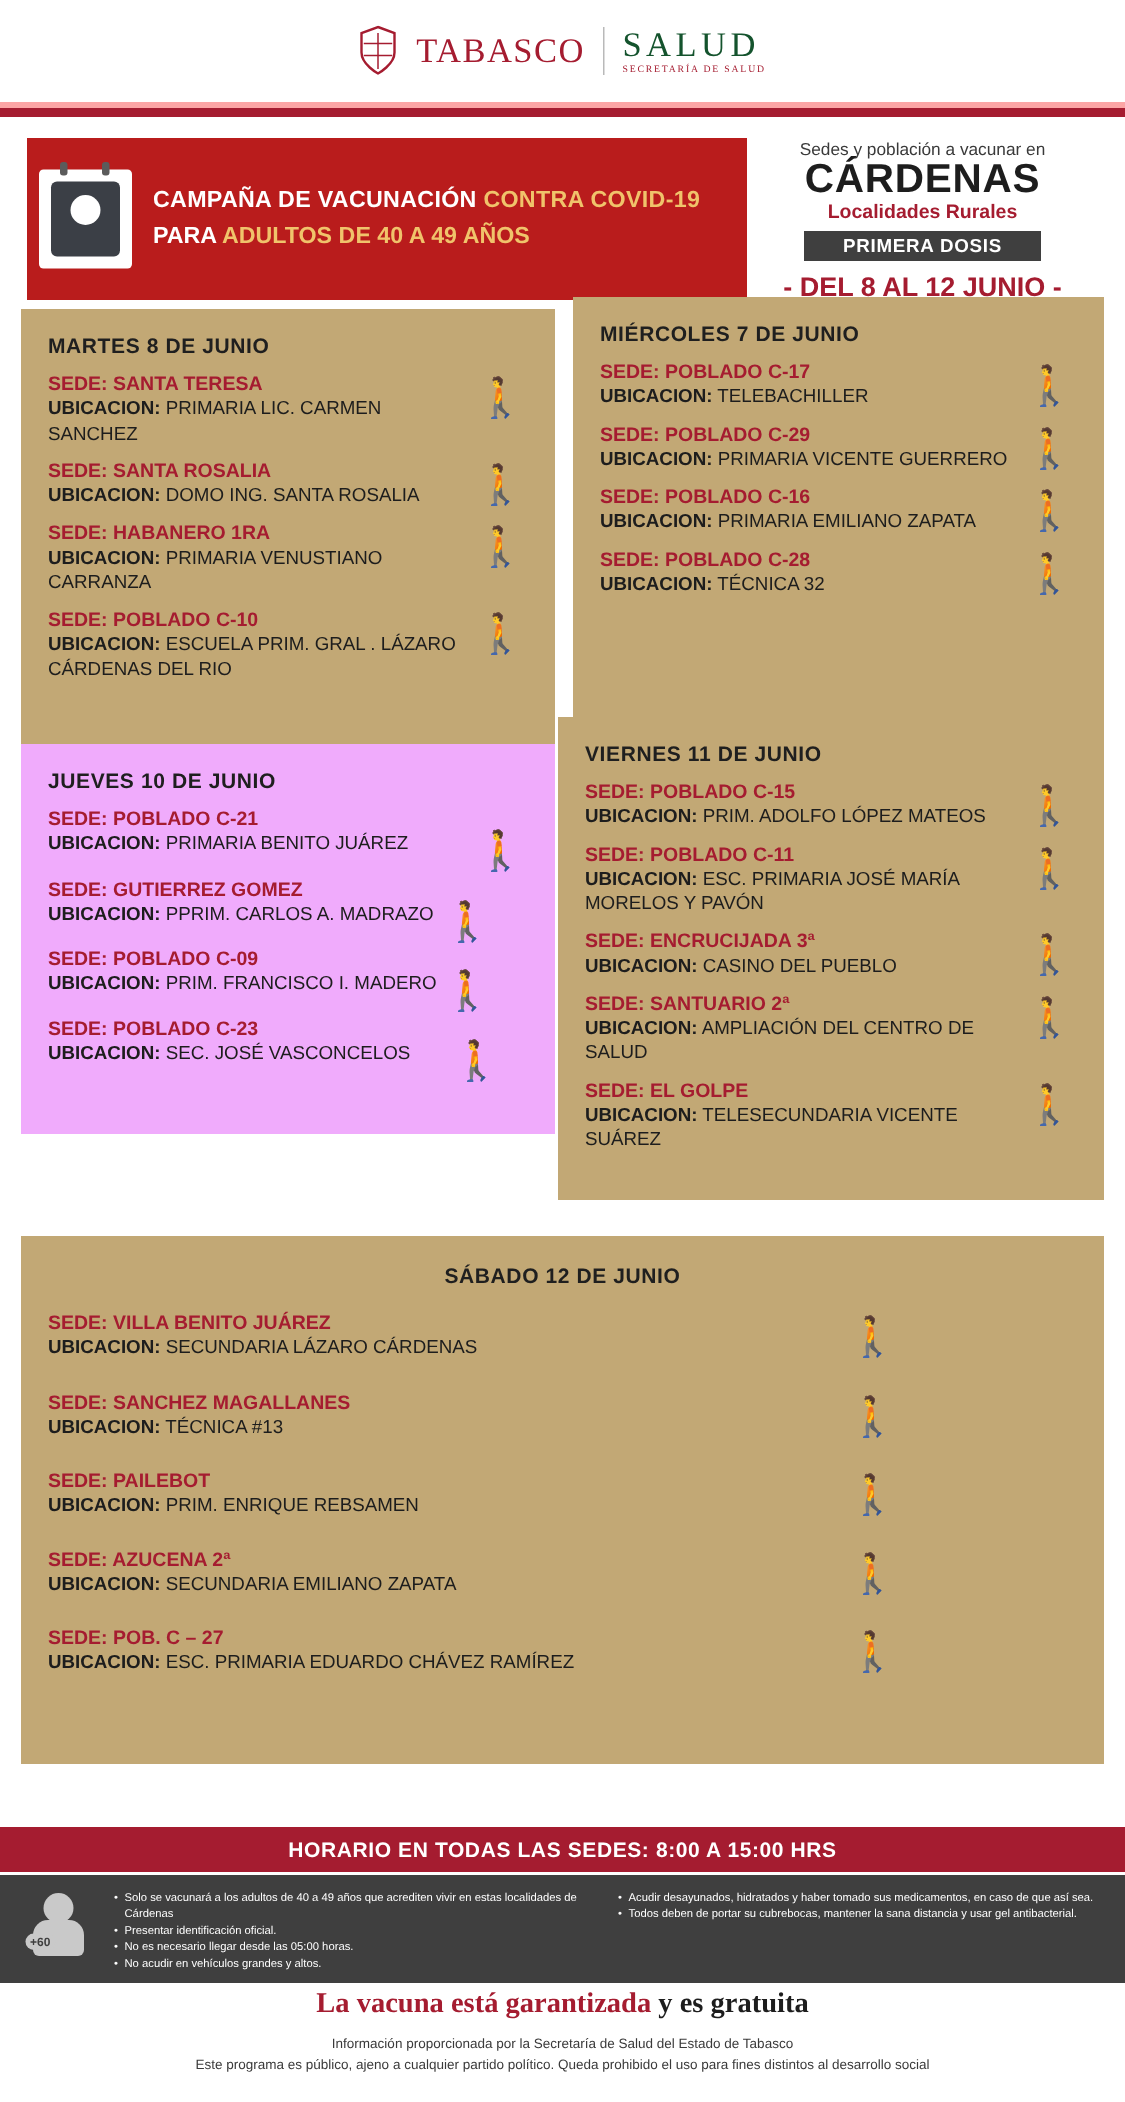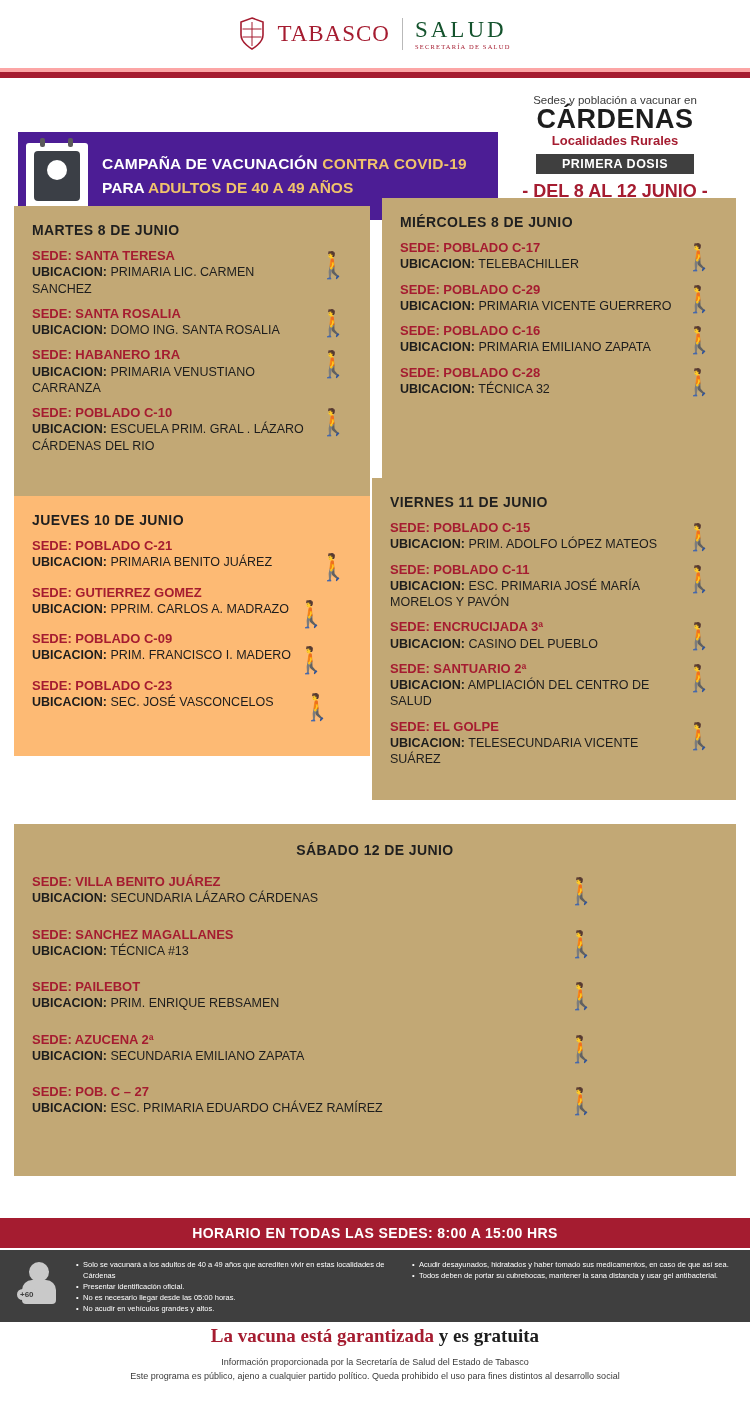--- a/index.html
+++ b/index.html
@@ -67,26 +67,25 @@
   .banner {
     position: relative;
     height: 128px;
     background: #ffffff;
     padding: 14px 18px 0 18px;
     display: flex;
     align-items: flex-start;
   }
   .banner-left {
     width: 480px;
-    height: 88px;
-    background: #4c1d95;
+    height: 108px;
+    background: #b91c1c;
     display: flex;
     align-items: center;
     position: relative;
-    margin-top: 40px;
   }
   .cal-icon {
     width: 62px; height: 66px;
     background: #ffffff;
     margin-left: 8px;
     border-radius: 3px;
     position: relative;
     flex: none;
   }
   .cal-icon .tab {
@@ -127,21 +126,21 @@
   }
   .dates { color: #a51c30; font-size: 18px; font-weight: bold; margin-top: 7px; }
 
   
   .content { position: relative; padding: 0 14px; }
   .block {
     background: #c2a875;
     position: absolute;
     padding: 16px 18px 14px 18px;
   }
-  .block.plain { background: #fdba74; }
+  .block.plain { background: #f0abfc; }
   .day-title {
     color: #1f1f1f;
     font-size: 14px;
     font-weight: bold;
     letter-spacing: .4px;
     margin-bottom: 10px;
   }
   .day-title.center { text-align: center; }
   .entry { position: relative; margin-bottom: 9px; padding-right: 42px; }
   .sede {
@@ -320,21 +319,21 @@
         <span class="person" style="right:24px; top:16px;">🚶</span>
       </div>
       <div class="entry">
         <div class="sede">SEDE: POBLADO C-23</div>
         <div class="ubi"><b>UBICACION:</b><span> SEC. JOSÉ VASCONCELOS</span></div>
         <span class="person" style="right:18px; top:16px;">🚶</span>
       </div>
     </div>
 
     <div class="block" style="left:382px; top:-8px; width:354px; height:280px;">
-      <div class="day-title">MIÉRCOLES 8 DE JUNIO</div>
+      <div class="day-title">MIÉRCOLES 7 DE JUNIO</div>
       <div class="entry">
         <div class="sede">SEDE: POBLADO C-17</div>
         <div class="ubi"><b>UBICACION:</b><span> TELEBACHILLER</span></div>
         <span class="person">🚶</span>
       </div>
       <div class="entry">
         <div class="sede">SEDE: POBLADO C-29</div>
         <div class="ubi"><b>UBICACION:</b><span> PRIMARIA VICENTE GUERRERO</span></div>
         <span class="person">🚶</span>
       </div>

